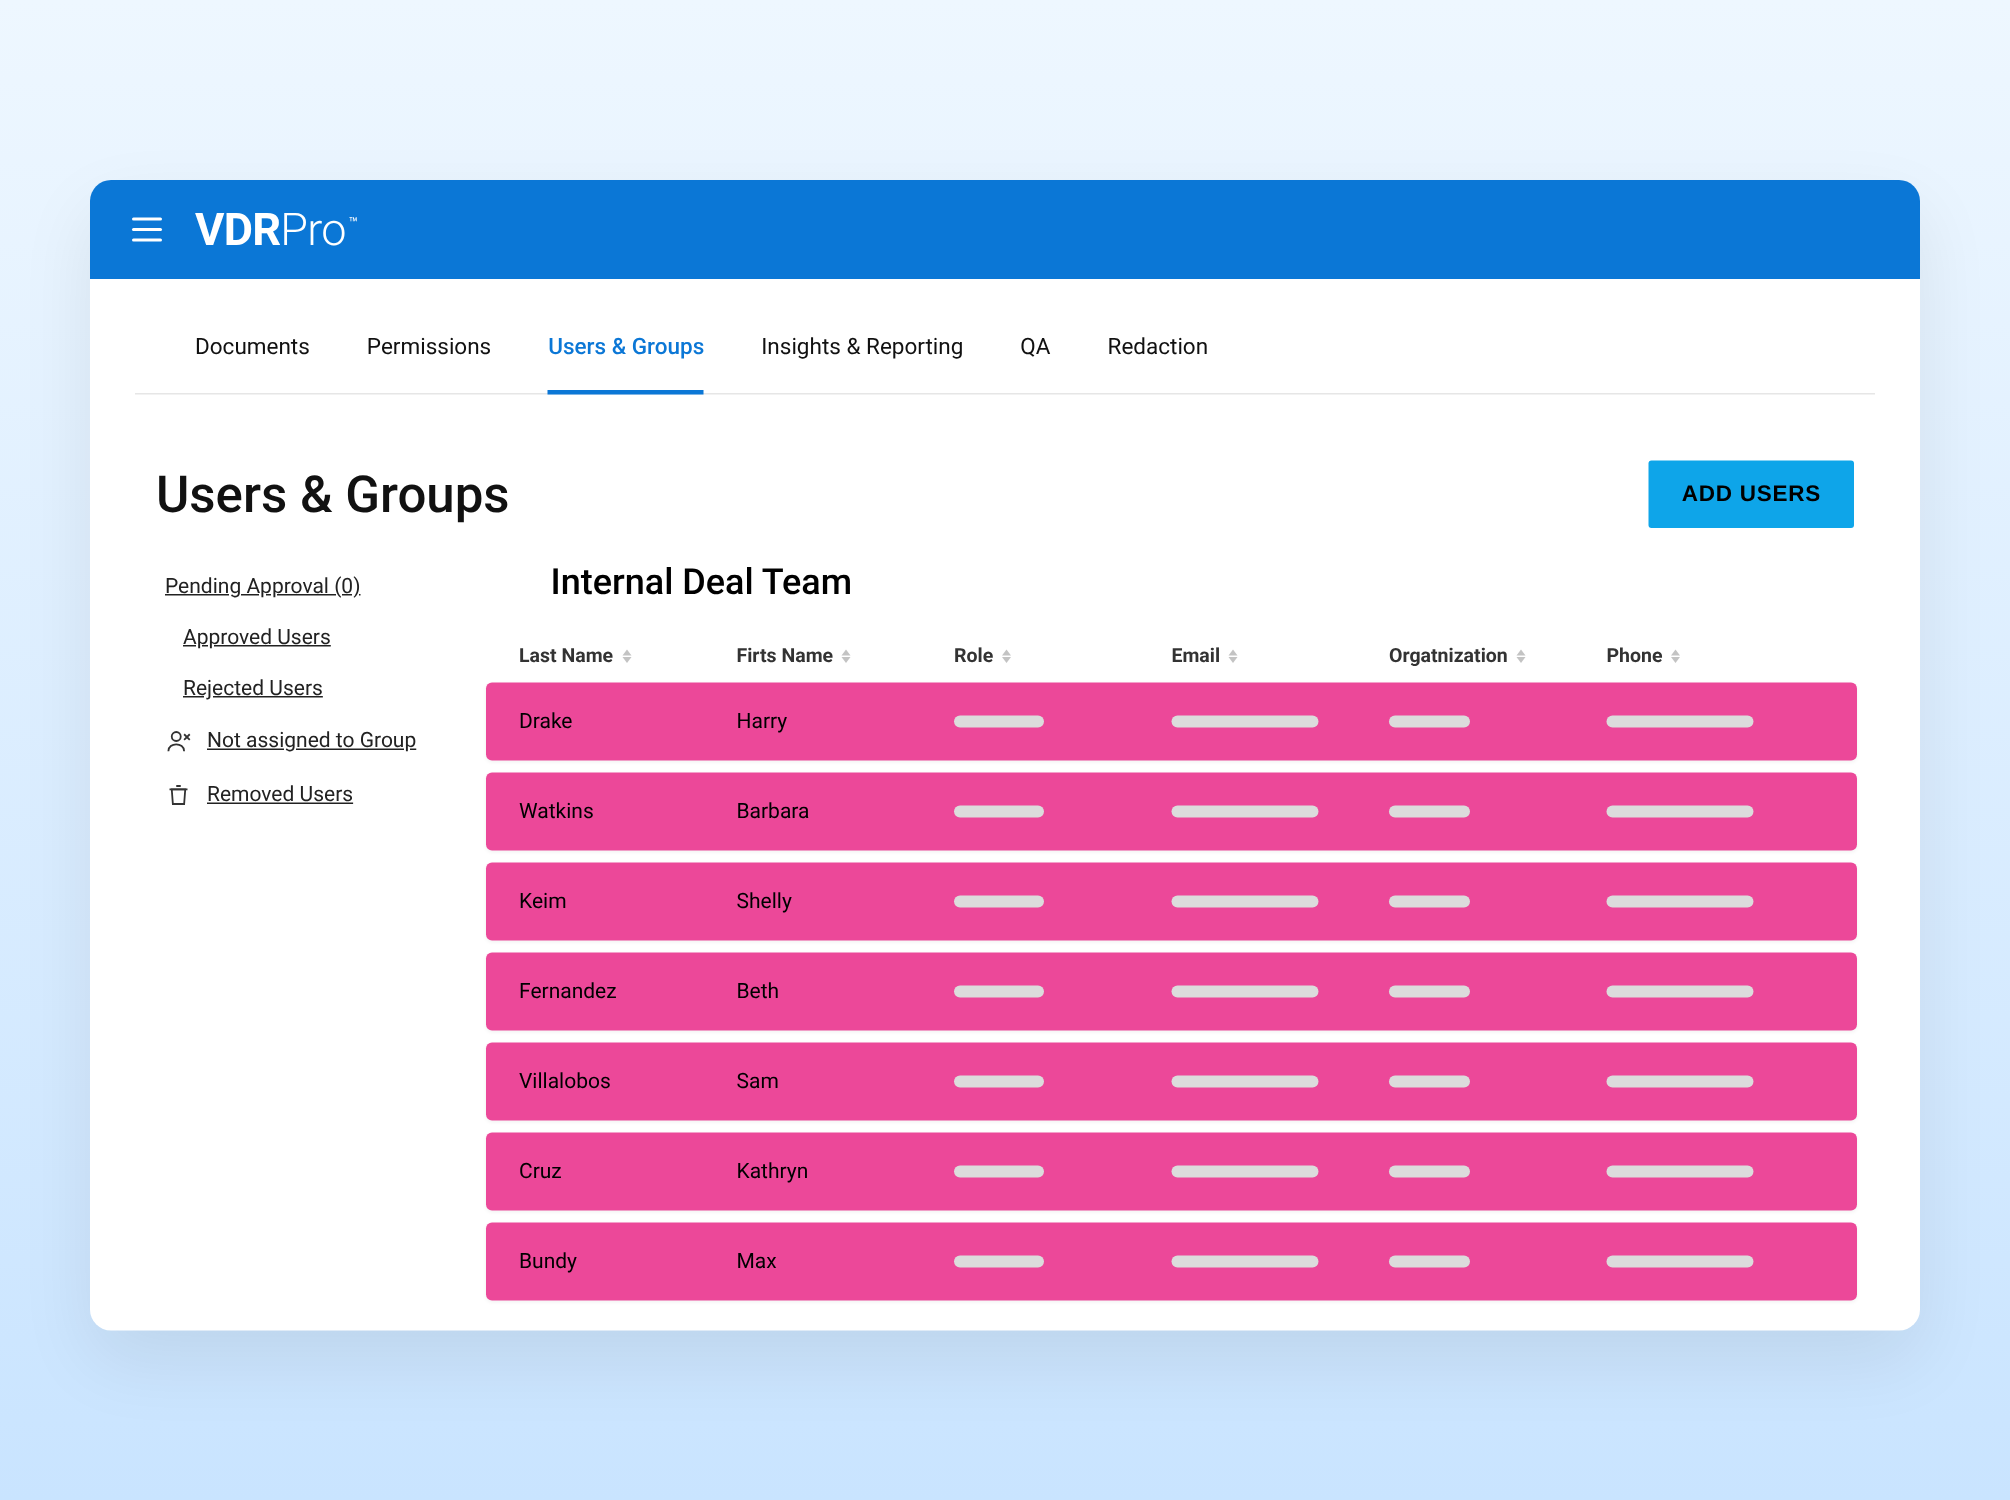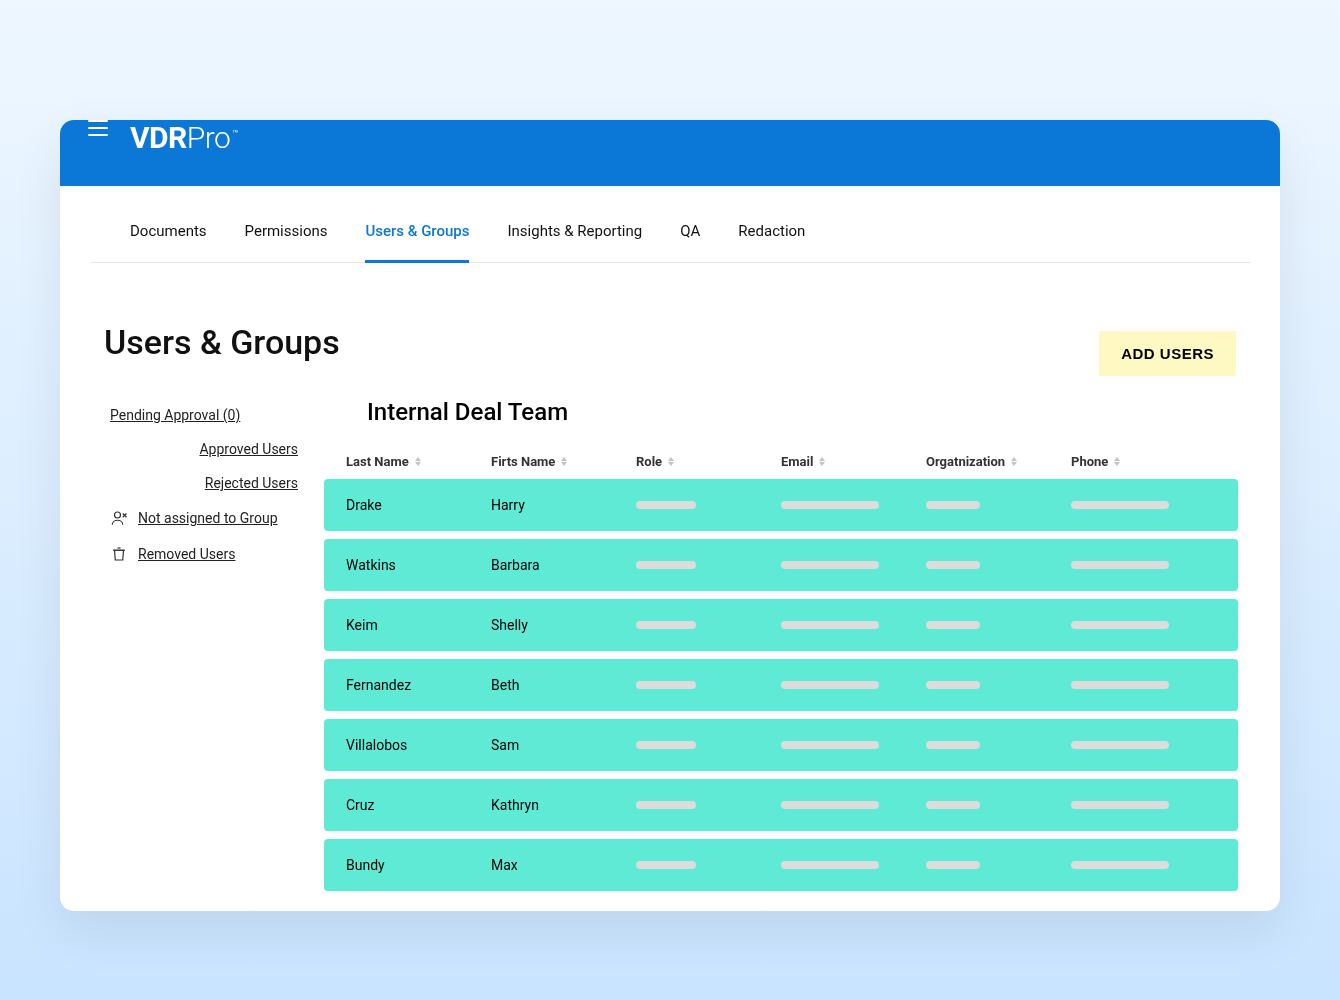--- a/index.html
+++ b/index.html
@@ -15,20 +15,21 @@
   background: #fff;
   border-radius: 14px;
   overflow: hidden;
   box-shadow: 0 20px 50px rgba(0,0,0,0.08);
   margin-top: 60px;
 }
 .topbar {
   background: #0b77d6;
   height: 66px;
   display: flex;
+  align-items: center;
   padding: 0 28px;
   gap: 22px;
 }
 .hamburger {
   display: flex;
   flex-direction: column;
   gap: 5px;
   cursor: pointer;
 }
 .hamburger span {
@@ -70,29 +71,28 @@
   justify-content: space-between;
   align-items: center;
   padding: 28px 44px 12px 44px;
 }
 .page-title {
   font-size: 34px;
   font-weight: 500;
   color: #111;
 }
 .add-button {
-  background: #fef9c3;
+  background: #0ea5e9;
   border: none;
   padding: 14px 22px;
   font-size: 15px;
   font-weight: 700;
   letter-spacing: 0.5px;
   cursor: pointer;
   border-radius: 2px;
-  margin-top: 24px;
 }
 .content-row {
   display: flex;
   padding: 0 44px 20px 44px;
   gap: 20px;
 }
 .sidebar {
   width: 200px;
   flex-shrink: 0;
   padding-top: 10px;
@@ -100,21 +100,21 @@
 .sidebar-item {
   display: flex;
   align-items: center;
   gap: 10px;
   padding: 9px 6px;
   font-size: 14px;
   color: #222;
   cursor: pointer;
   text-decoration: underline;
 }
-.sidebar-item.indent { padding-left: 18px; justify-content: flex-end; }
+.sidebar-item.indent { padding-left: 18px; }
 .icon {
   width: 18px;
   height: 18px;
   flex-shrink: 0;
   display: inline-flex;
   align-items: center;
   justify-content: center;
 }
 .icon svg { width: 18px; height: 18px; stroke: #333; fill: none; stroke-width: 1.6; }
 .main-panel { flex: 1; }
@@ -137,21 +137,21 @@
 .col-role { width: 145px; }
 .col-email { width: 145px; }
 .col-org { width: 145px; }
 .col-phone { width: 145px; }
 .sort-icon { display: inline-flex; flex-direction: column; gap: 1px; opacity: 0.5; }
 .sort-icon span { width:0; height:0; border-left: 3px solid transparent; border-right: 3px solid transparent; }
 .sort-icon .up { border-bottom: 4px solid #888; }
 .sort-icon .down { border-top: 4px solid #888; }
 .table-body { display: flex; flex-direction: column; gap: 8px; }
 .table-row {
-  background: #5eead4;
+  background: #ec4899;
   box-shadow: 0 1px 3px rgba(0,0,0,0.06);
   border-radius: 4px;
   display: flex;
   align-items: center;
   padding: 18px 22px;
   font-size: 14px;
 }
 .placeholder {
   height: 8px;
   background: #dcdcdc;

